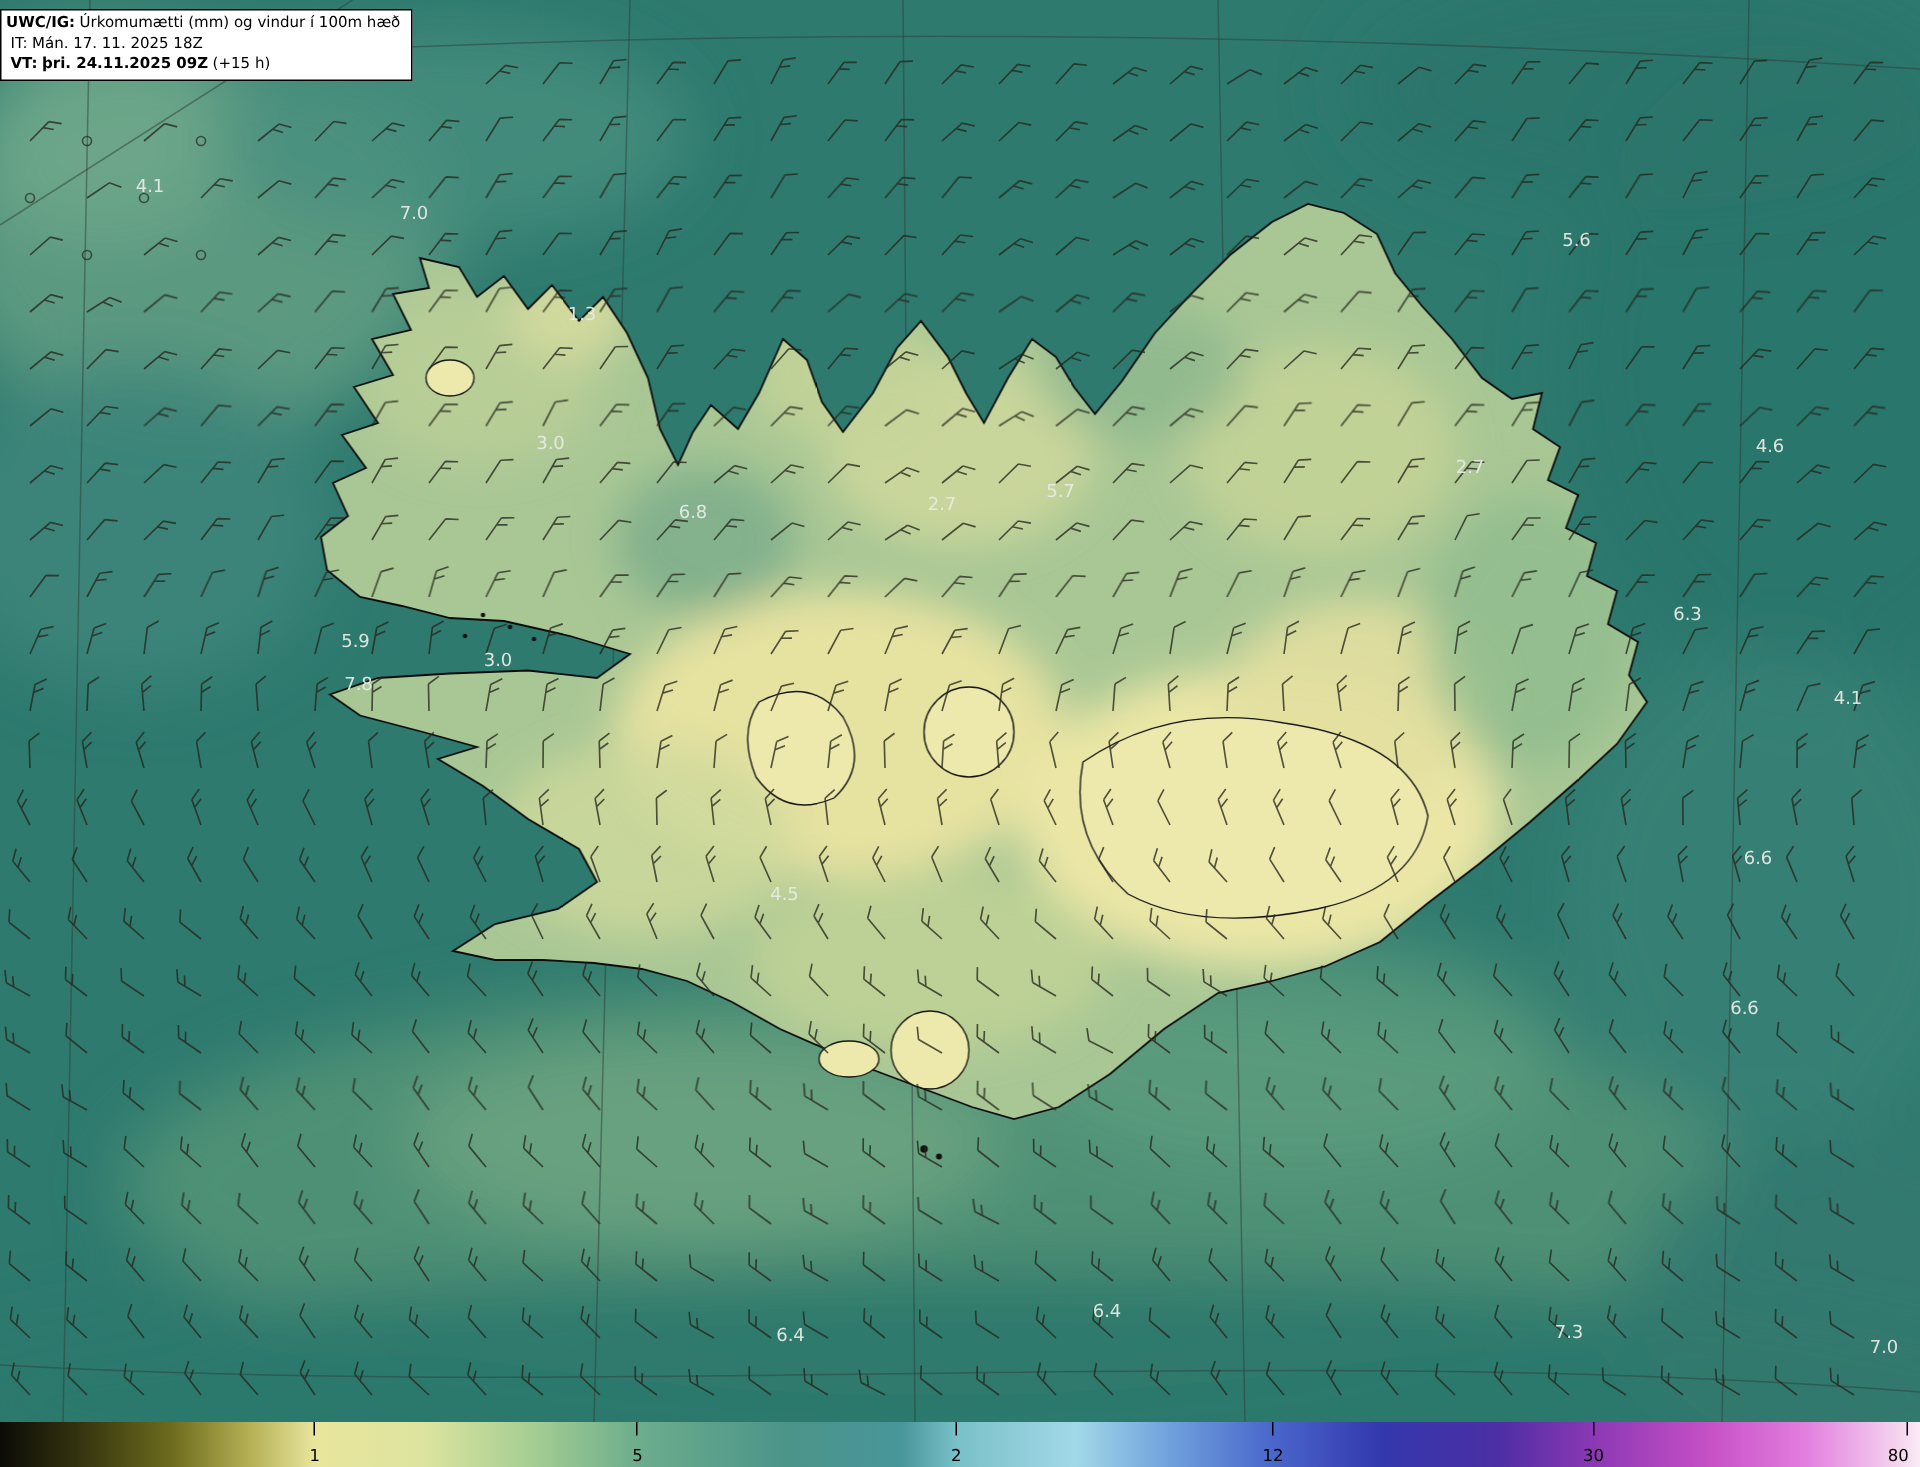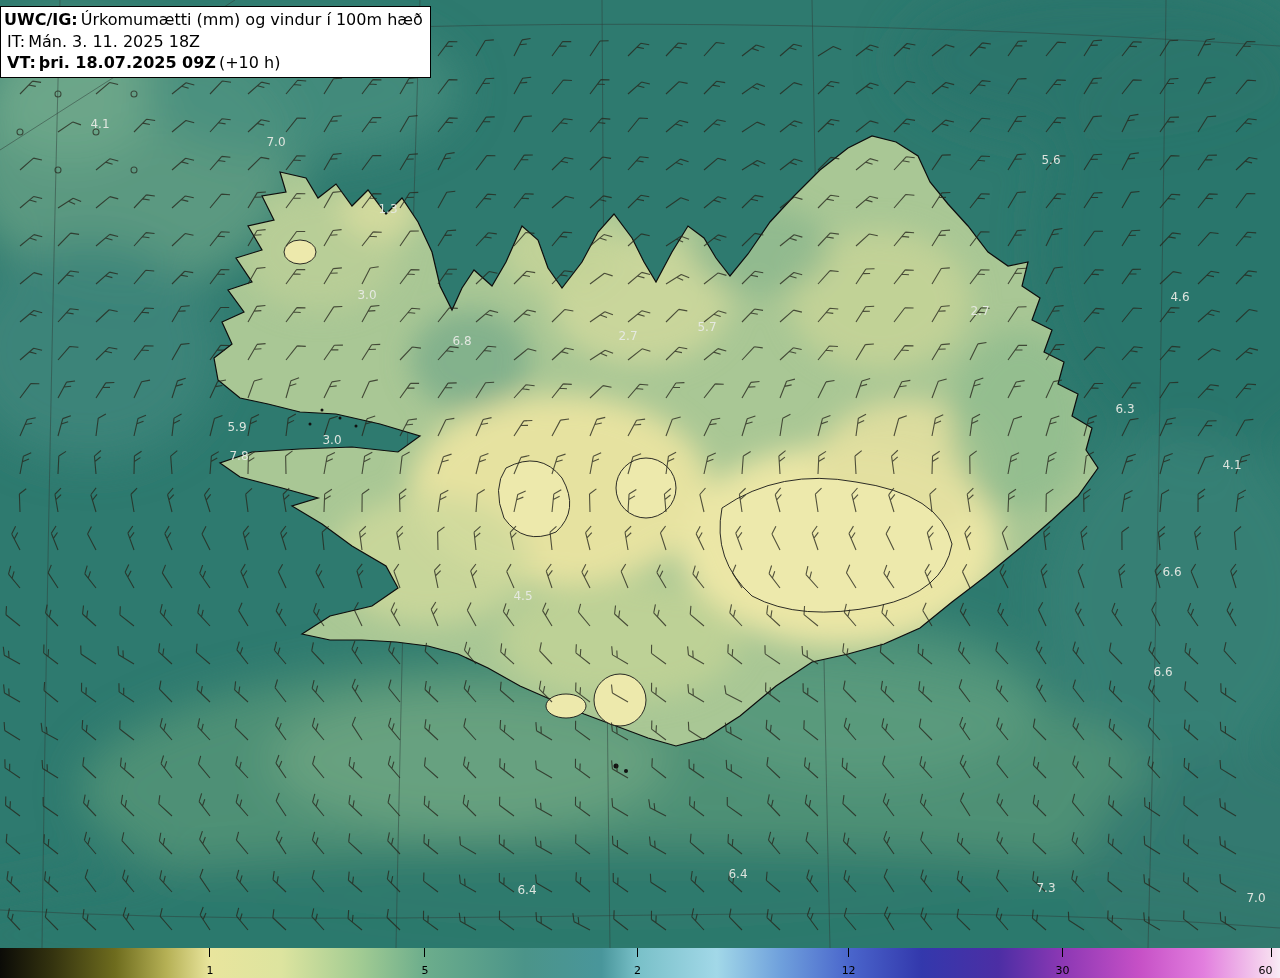--- a/index.html
+++ b/index.html
@@ -2,21 +2,21 @@
 <html><head>
 <meta charset="utf-8">
 <style>
   html,body{margin:0;padding:0;background:#1e1e1e;}
   .screen{position:relative;width:1280px;height:978px;overflow:hidden;
           font-family:"DejaVu Sans",sans-serif;background:#2e7a6f;}
   .map-area{position:absolute;top:0;left:0;width:1280px;height:948px;}
   #map-svg{display:block;}
 
   .header-box{position:absolute;top:6px;left:0;background:#ffffff;border:1px solid #000;
-              padding:2px 7px 3px 3px;font-size:16px;line-height:1.35;color:#000;white-space:nowrap;}
+              padding:2px 7px 3px 3px;font-size:10px;line-height:1.35;color:#000;white-space:nowrap;}
   .header-box .row{display:block;}
   .header-box span + span{margin-left:3px;}
   .b{font-weight:bold;}
 
   .graticule path{fill:none;stroke:#2f3e39;stroke-width:1;opacity:0.5;}
   .land{fill:#a9c795;stroke:none;}
   .coast{fill:none;stroke:#0d0d0d;stroke-width:1.2;}
   .glaciers path,.glaciers circle,.glaciers ellipse{fill:#ede9ac;stroke:#161616;stroke-width:0.9;}
   .islets circle{fill:#111;}
 
@@ -937,35 +937,35 @@
           <text x="1163" y="676" class="vlabel">6.6</text>
           <text x="738" y="878" class="vlabel">6.4</text>
           <text x="527" y="894" class="vlabel">6.4</text>
           <text x="1046" y="892" class="vlabel">7.3</text>
           <text x="1256" y="902" class="vlabel">7.0</text>
         </g>
     </svg>
 
     <div class="header-box">
       <span class="row"><span class="b">UWC/IG:</span><span>Úrkomumætti (mm) og vindur í 100m hæð</span></span>
-      <span class="row"><span>IT:</span><span>Mán. 3. 11. 2025 18Z</span></span>
-      <span class="row"><span class="b">VT:</span><span class="b">þri. 18.07.2025 09Z</span><span>(+10 h)</span></span>
+      <span class="row"><span>IT:</span><span>Mán. 17. 11. 2025 18Z</span></span>
+      <span class="row"><span class="b">VT:</span><span class="b">þri. 24.11.2025 09Z</span><span>(+15 h)</span></span>
     </div>
   </div>
 
   <div class="colorbar">
     <div id="colorbar-gradient" style="background: linear-gradient(90deg, rgb(11, 11, 7) 0%, rgb(51, 50, 15) 4%, rgb(110, 108, 30) 9%, rgb(181, 176, 85) 13%, rgb(233, 229, 157) 16.4%, rgb(221, 228, 159) 22%, rgb(163, 204, 147) 28%, rgb(108, 173, 140) 33.2%, rgb(75, 148, 137) 41%, rgb(73, 150, 155) 47%, rgb(121, 192, 200) 49.8%, rgb(162, 216, 232) 56%, rgb(111, 160, 220) 61%, rgb(74, 102, 204) 66.3%, rgb(51, 56, 172) 72%, rgb(76, 46, 164) 78%, rgb(140, 56, 180) 83%, rgb(198, 80, 198) 89%, rgb(226, 126, 222) 94%, rgb(247, 220, 240) 99.3%, rgb(249, 236, 246) 100%);"></div>
     <div id="colorbar-ticks">
         <div class="cb-tick" style="left: 16.4%;"></div>
         <div class="cb-label" style="left: 16.4%;">1</div>
         <div class="cb-tick" style="left: 33.2%;"></div>
         <div class="cb-label" style="left: 33.2%;">5</div>
         <div class="cb-tick" style="left: 49.8%;"></div>
         <div class="cb-label" style="left: 49.8%;">2</div>
         <div class="cb-tick" style="left: 66.3%;"></div>
         <div class="cb-label" style="left: 66.3%;">12</div>
         <div class="cb-tick" style="left: 83%;"></div>
         <div class="cb-label" style="left: 83%;">30</div>
         <div class="cb-tick" style="left: 99.3%;"></div>
-        <div class="cb-label" style="left: 99.3%; transform: translateX(-90%);">60</div>
+        <div class="cb-label" style="left: 99.3%; transform: translateX(-90%);">80</div>
       </div>
   </div>
 </div>
 
 </body></html>

